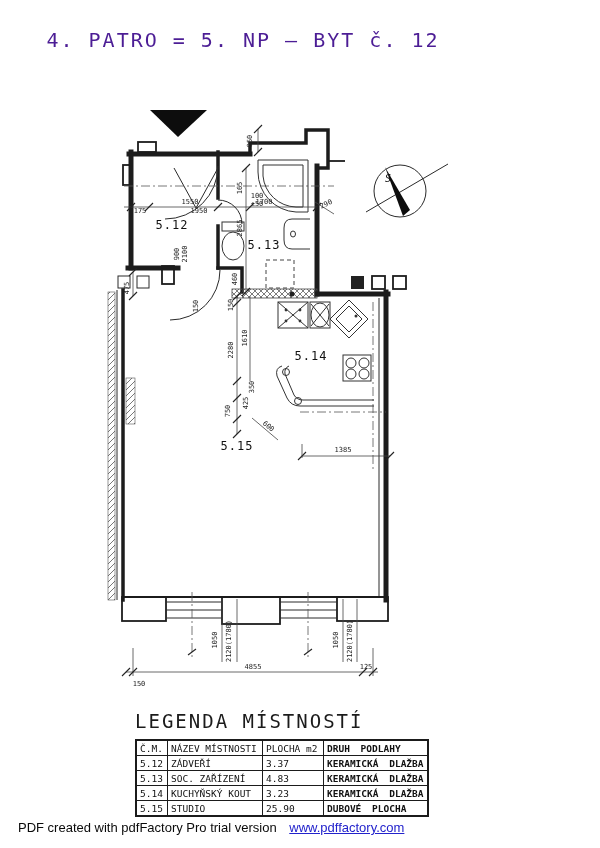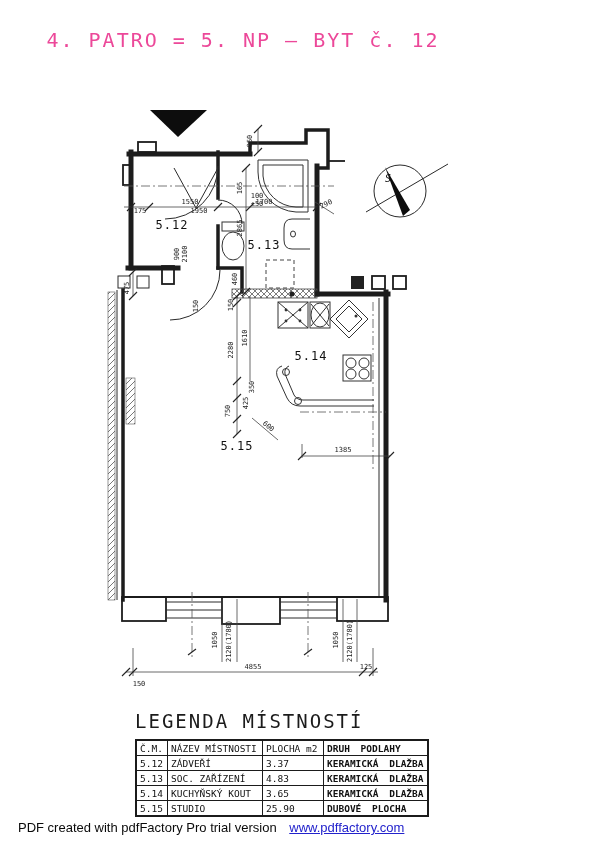--- a/index.html
+++ b/index.html
@@ -1,19 +1,19 @@
 <!DOCTYPE html>
 <html><head>
 <meta charset="utf-8">
 <style>
   html,body{margin:0;padding:0;background:#fff;}
   #page{position:relative;width:600px;height:848px;background:#ffffff;overflow:hidden;
         font-family:"DejaVu Sans Mono",monospace;color:#111;}
   #title{position:absolute;left:0;top:28px;width:486px;text-align:center;
-         font-size:20px;letter-spacing:2px;color:#ec4899;white-space:nowrap;}
+         font-size:20px;letter-spacing:2px;color:#4c1d95;white-space:nowrap;}
   
   #plan{position:absolute;left:0;top:0;}
   .w5{stroke:#1c1c1c;stroke-width:5;fill:none;stroke-linecap:square;}
   .w4{stroke:#1c1c1c;stroke-width:3.5;fill:none;stroke-linecap:square;}
   .w2{stroke:#1c1c1c;stroke-width:1.8;fill:none;}
   .thin{stroke:#2a2a2a;stroke-width:1;fill:none;}
   .fix{stroke:#333;stroke-width:1;fill:none;}
   .dimline{stroke:#444;stroke-width:0.8;fill:none;}
   .tick{stroke:#222;stroke-width:1.1;}
   .dashdot{stroke:#555;stroke-width:0.8;fill:none;stroke-dasharray:9 3 2 3;}
@@ -258,21 +258,21 @@
           </tr>
           <tr>
             <td class="c0">5.13</td>
             <td class="c1">SOC. ZAŘÍZENÍ</td>
             <td class="c2">4.83</td>
             <td class="c3">KERAMICKÁ DLAŽBA</td>
           </tr>
           <tr>
             <td class="c0">5.14</td>
             <td class="c1">KUCHYŇSKÝ KOUT</td>
-            <td class="c2">3.65</td>
+            <td class="c2">3.23</td>
             <td class="c3">KERAMICKÁ DLAŽBA</td>
           </tr>
           <tr>
             <td class="c0">5.15</td>
             <td class="c1">STUDIO</td>
             <td class="c2">25.90</td>
             <td class="c3">DUBOVÉ PLOCHA</td>
           </tr>
         </tbody>
     </table>

